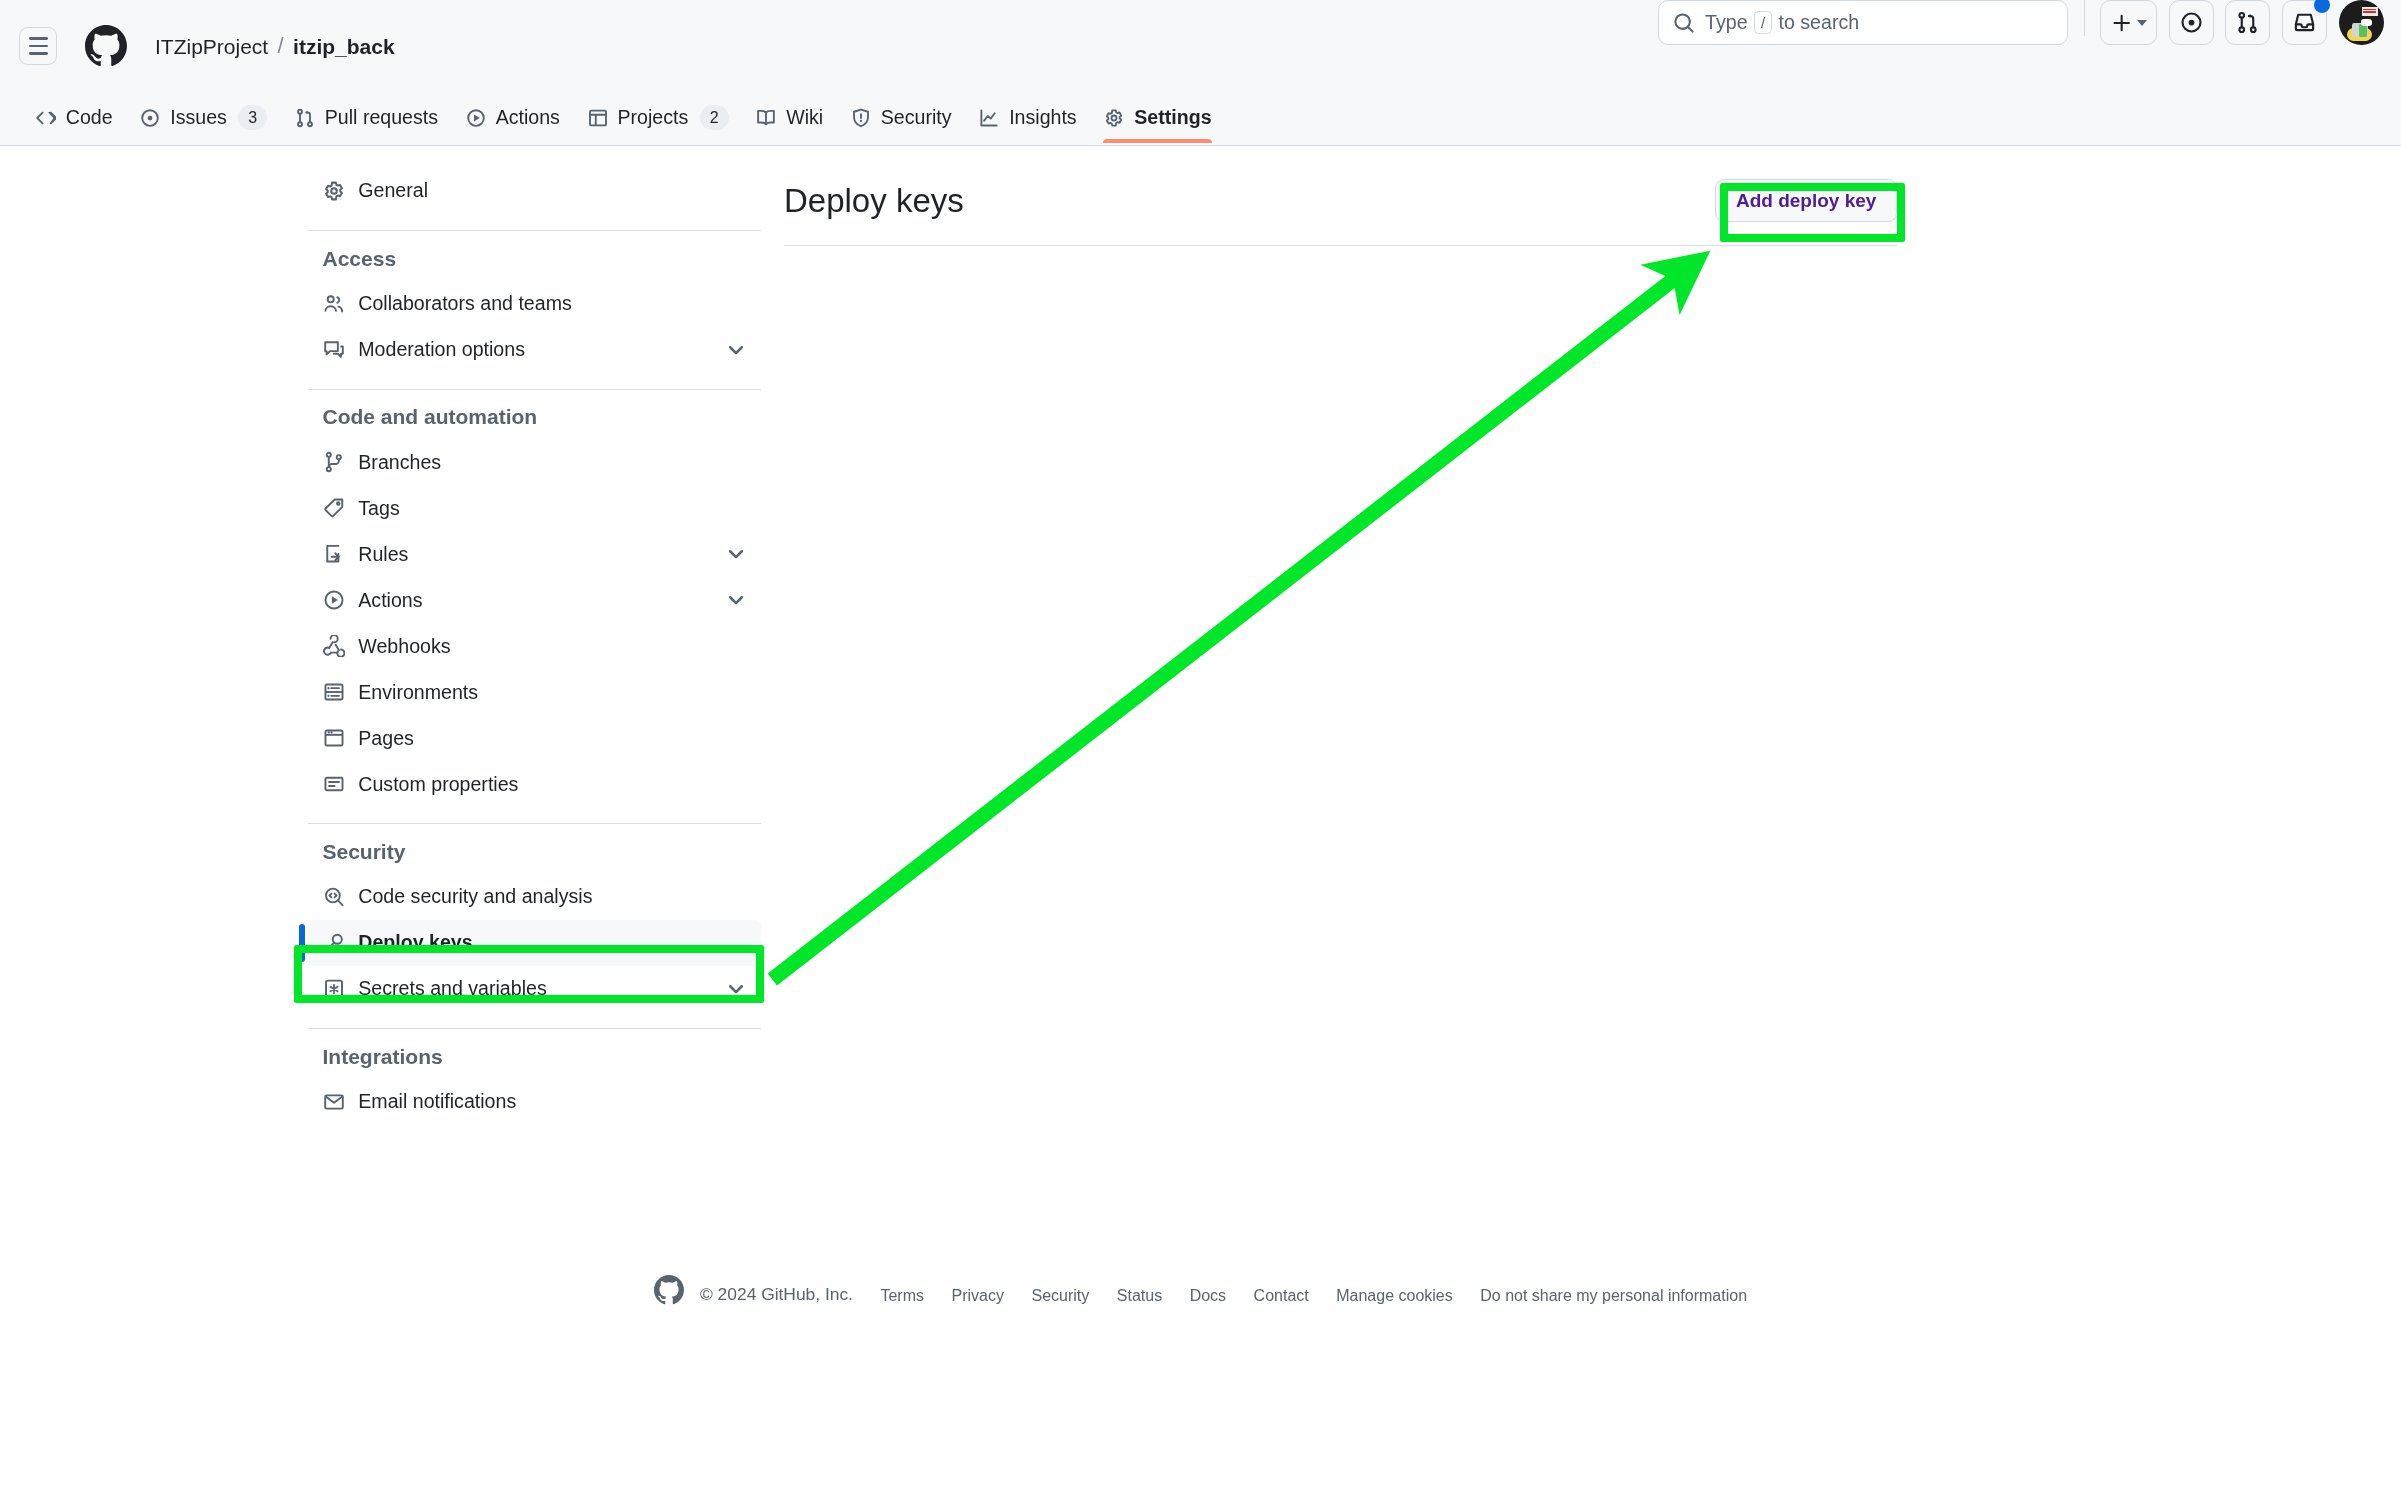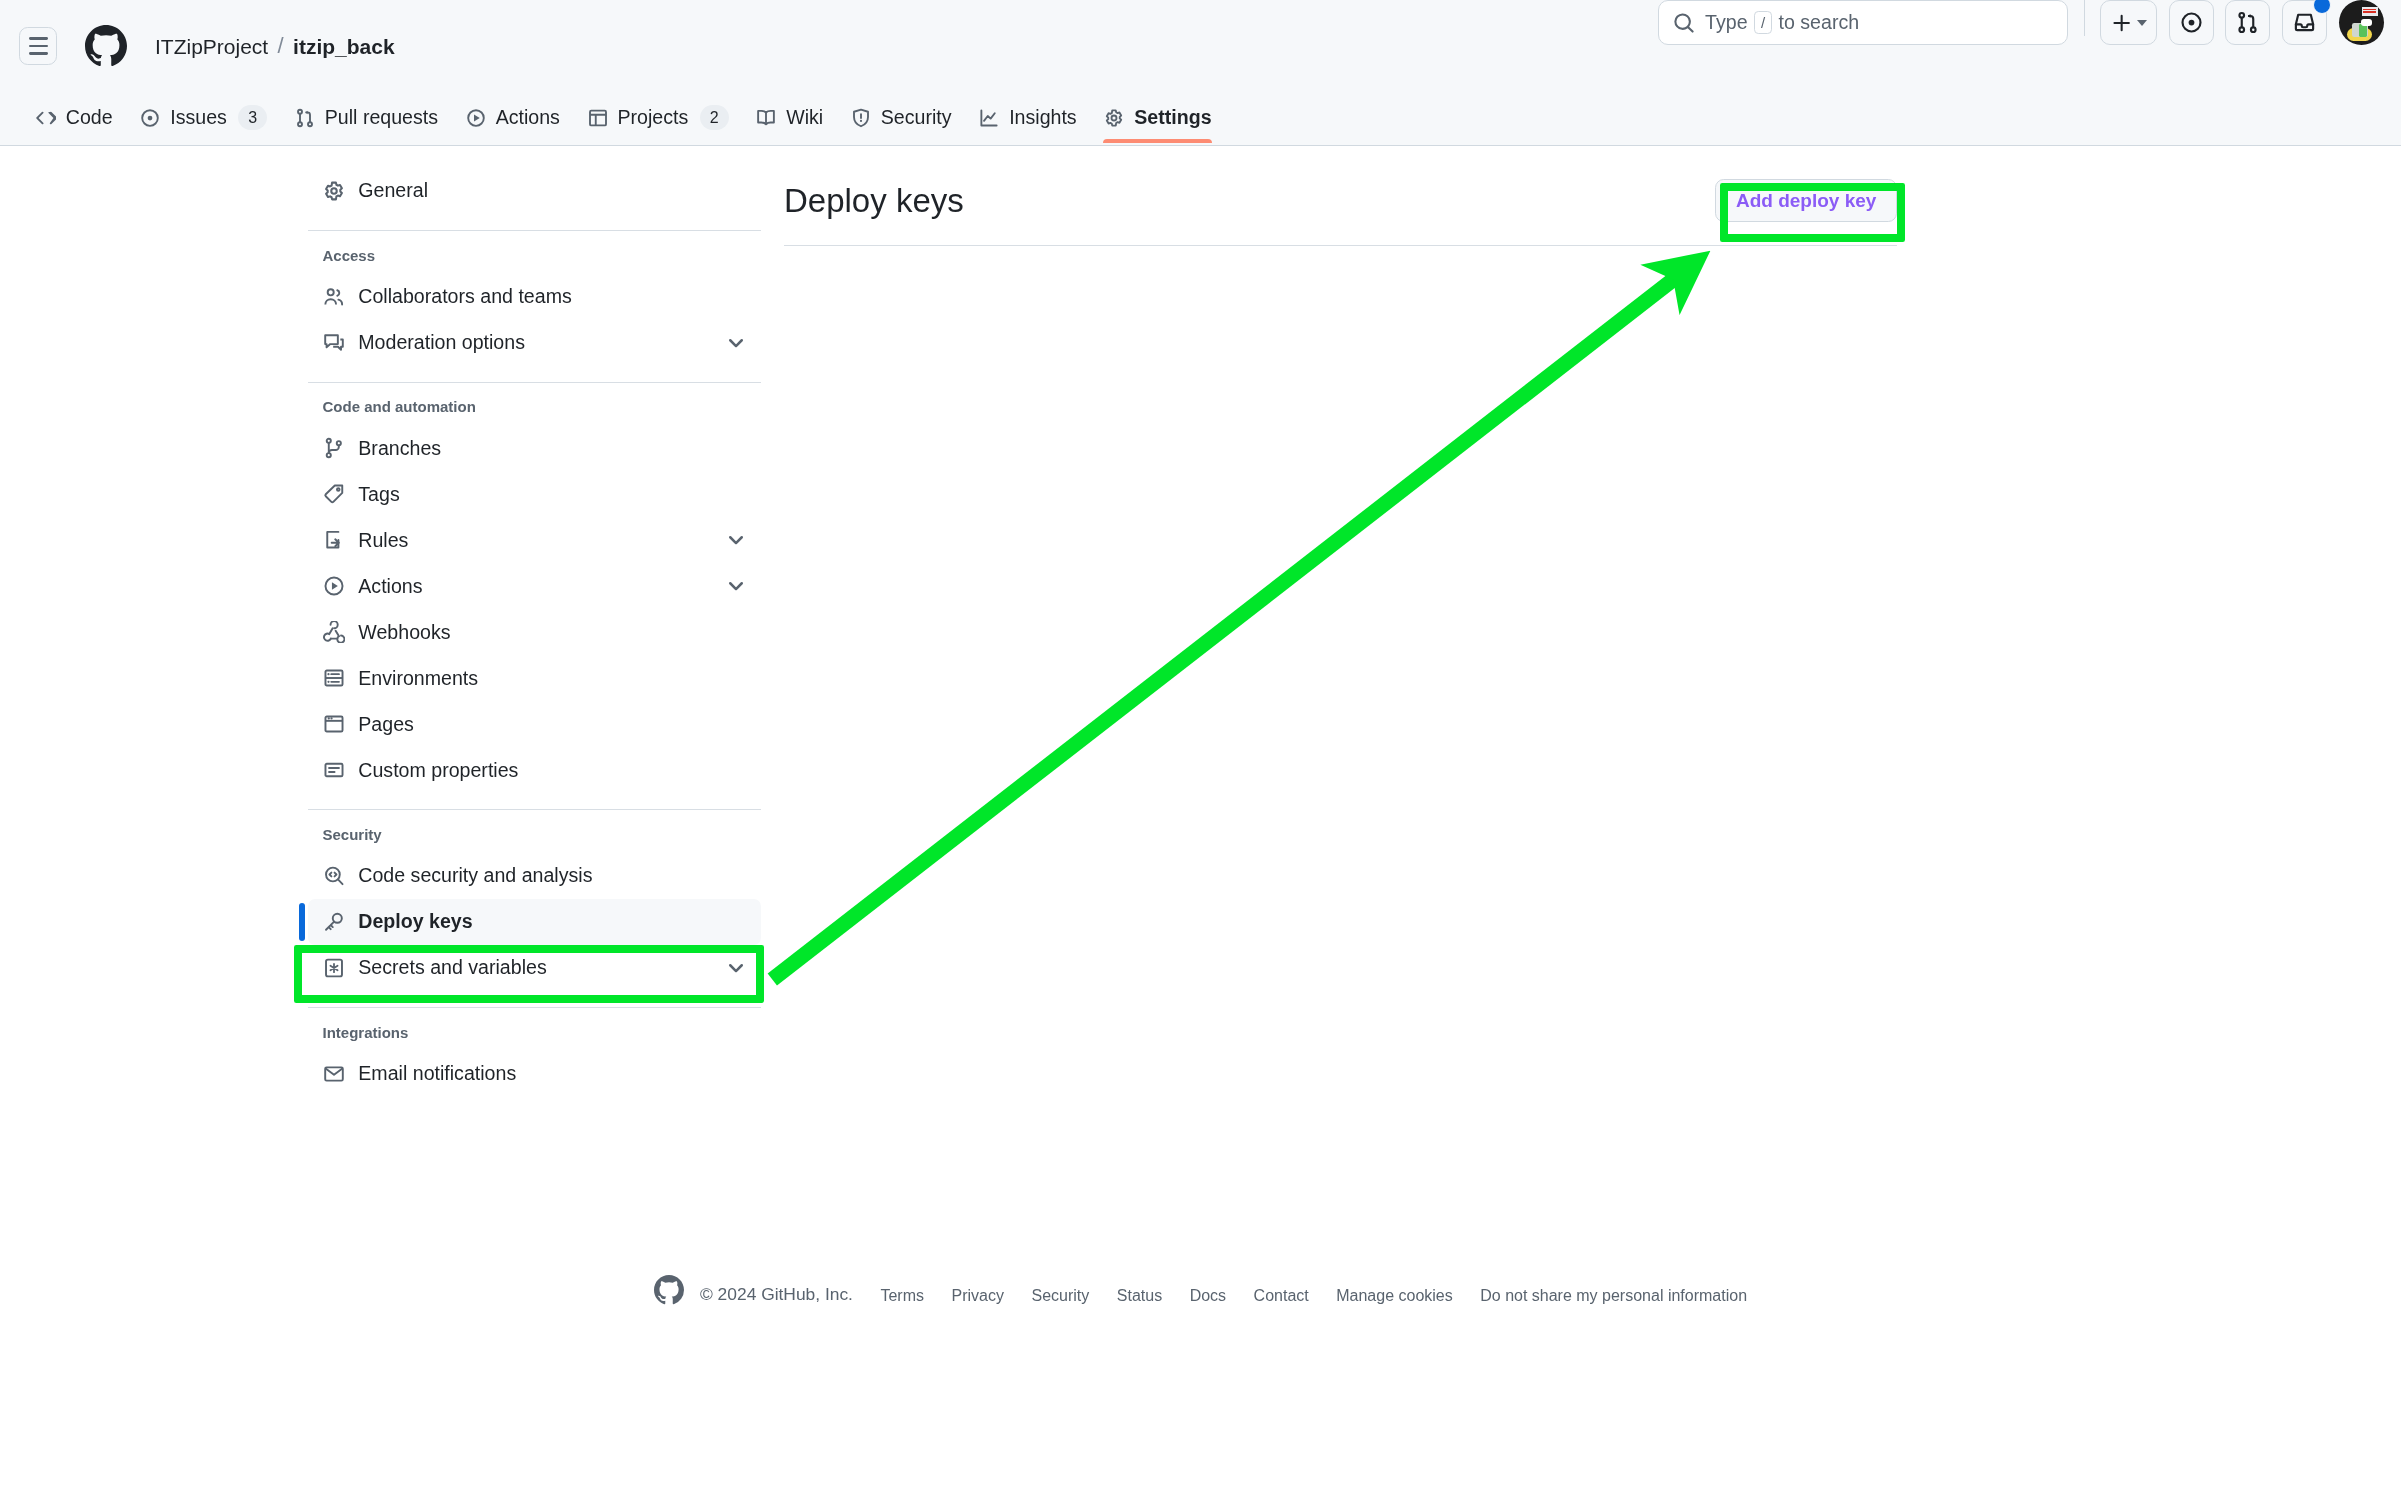--- a/index.html
+++ b/index.html
@@ -100,32 +100,32 @@
     padding:0 14.5px; border-radius:7.2px; font-size:19.6px; color:#1f2328;
     cursor:pointer; position:relative;
   }
   .side-item .side-label { flex:1; line-height:1; }
   .side-item.selected { background:#f6f8fa; font-weight:bold; }
   .side-item.selected::before {
     content:""; position:absolute; left:-8.7px; top:4.3px; bottom:4.3px;
     width:5.8px; border-radius:5.8px; background:#0969da;
   }
   .side-group-title {
-    font-size:15px; color:#59636e; font-weight:bold; padding:0 14.5px; margin-bottom:10px;
+    font-size:21px; color:#59636e; font-weight:bold; padding:0 14.5px; margin-bottom:10px;
   }
   .side-divider { height:0.7px; background:#d8dee4; margin:16px 0; }
   .chev { width:22px; height:22px; flex:0 0 auto; }
 
   
   .main { position:absolute; left:784px; top:22px; width:1113px; }
   .main-head { display:flex; align-items:center; justify-content:space-between; height:64px; }
   .main-title { font-size:33px; color:#1f2328; font-weight:400; line-height:1; }
   .btn {
     border:0.7px solid #d1d9e0; border-radius:8.7px; background:#f6f8fa;
-    color:#8b5cf6; font-size:19px; font-weight:bold; padding:11px 19.6px;
+    color:#4c1d95; font-size:19px; font-weight:bold; padding:11px 19.6px;
     cursor:pointer; font-family:"Liberation Sans", sans-serif; line-height:1;
   }
   .main-rule { height:1.4px; background:#d8dee4; margin-top:13px; }
 
   
   .footer {
     position:absolute; left:0; top:1275px; width:2401px;
     display:flex; align-items:center; justify-content:center; gap:0;
   }
   .footer-inner { display:flex; align-items:flex-end; gap:0; }

